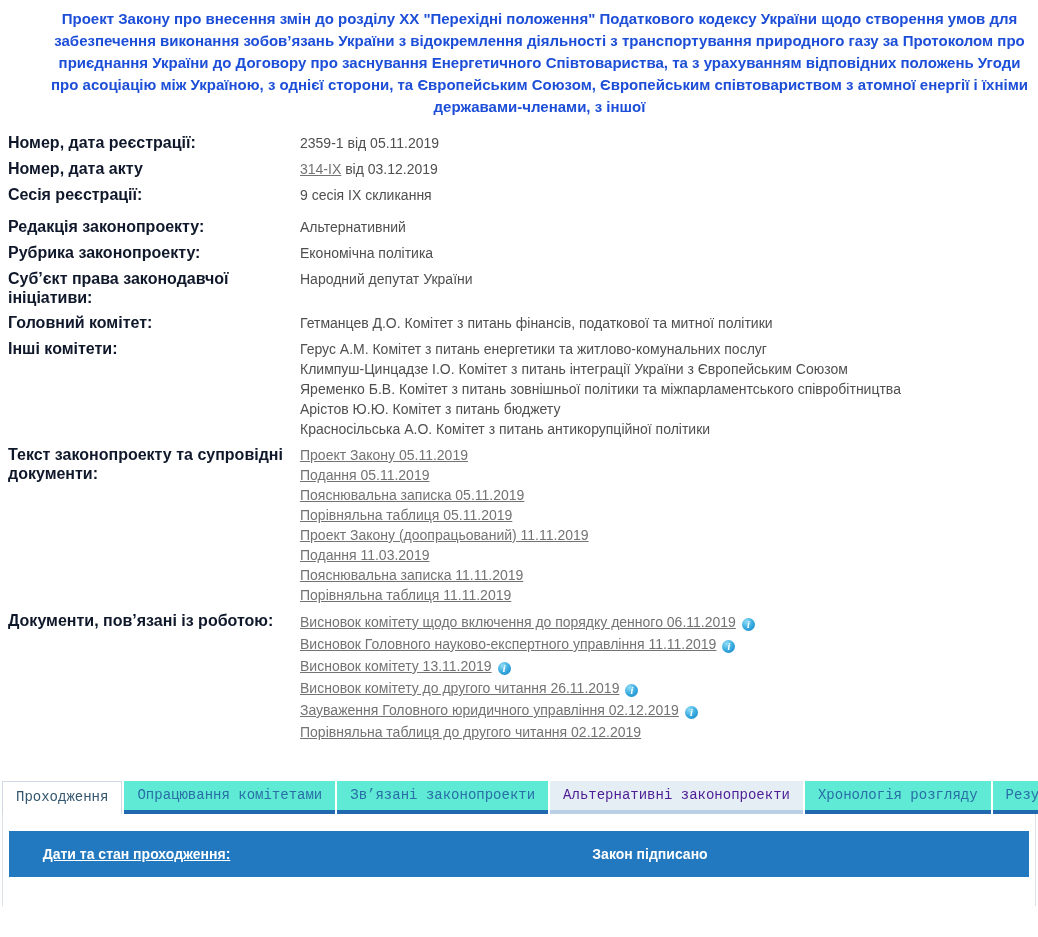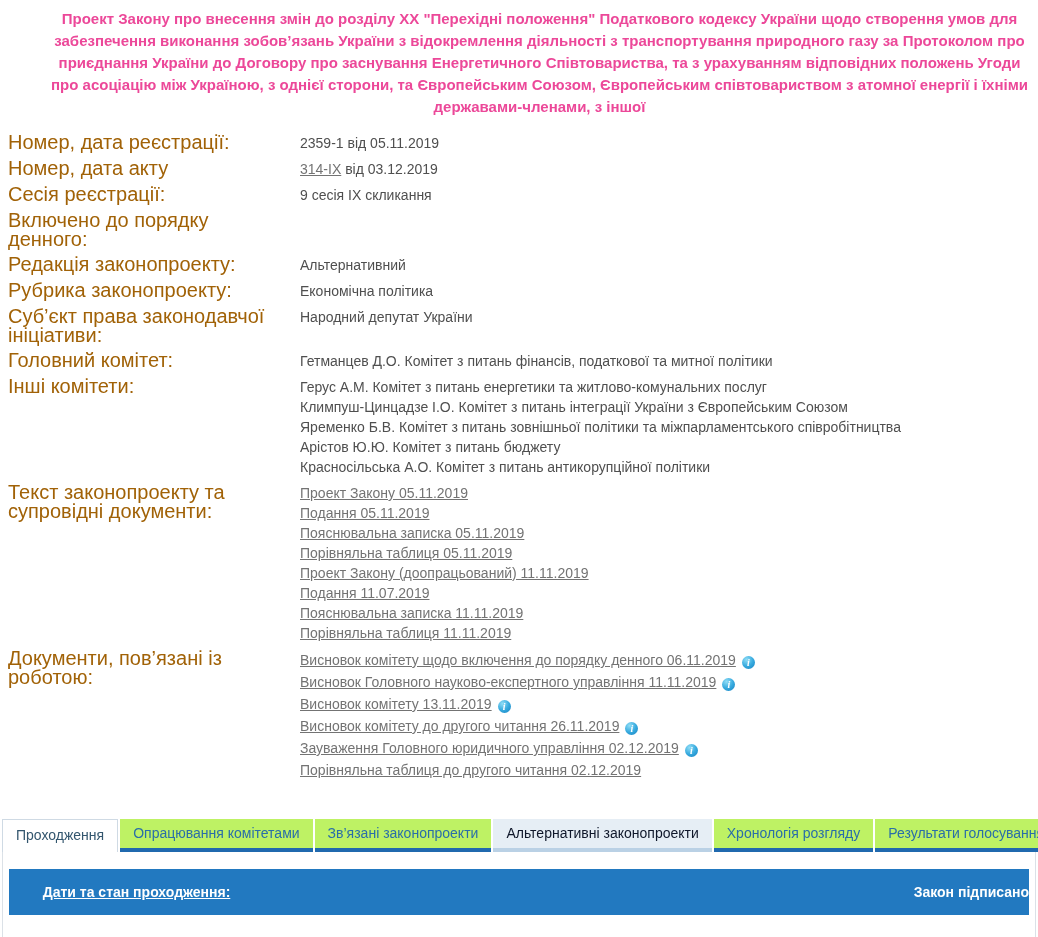--- a/index.html
+++ b/index.html
@@ -5,69 +5,69 @@
   * { box-sizing: border-box; margin: 0; padding: 0; }
   html, body { background: #fff; }
   body {
     width: 1038px; height: 937px; overflow: hidden;
     font-family: "Liberation Sans", sans-serif;
     color: #4d4d4d;
   }
   .title {
     padding: 8px 4px 0 4px;
     font-size: 15px; line-height: 22px; font-weight: bold;
-    text-align: center; color: #ec4899; margin-left: 41px;
+    text-align: center; color: #1d4ed8; margin-left: 41px;
   }
   .fields { margin-top: 15px; }
   .field-row { display: flex; padding-left: 8px; margin-bottom: 6px; }
   .field-label {
     flex: none; width: 292px; padding-right: 14px;
-    font-size: 20px; line-height: 19px; font-weight: normal; color: #a16207;
+    font-size: 16px; line-height: 19px; font-weight: bold; color: #0f172a;
   }
   .field-value { flex: 1; font-size: 14px; color: #4f4f4f; }
   .field-value .line { line-height: 20px; }
   .field-row.docs .line { line-height: 22px; }
   a.lnk { color: #737373; text-decoration: underline; cursor: pointer; }
   .info-icon {
     display: inline-block; width: 13px; height: 13px; margin-left: 6px;
     border-radius: 50%; text-align: center; vertical-align: -1px;
     background: radial-gradient(circle at 35% 28%, #90ddf6 0%, #38abdf 50%, #1480c0 100%);
     color: #fff; font: italic bold 10px/13px "Liberation Serif", serif;
     cursor: pointer;
   }
-  .tabs { display: flex; margin-top: 38px; height: 33px; align-items: stretch; }
+  .tabs { display: flex; margin-top: 38px; height: 33px; align-items: stretch; font-family: Liberation Mono, monospace; }
   .tab {
     flex: none; margin-right: 2px; padding: 0 13px;
     font-size: 14px; white-space: nowrap;
   }
   .tab.normal {
-    background: #bef264; color: #2a6ea8; cursor: pointer;
+    background: #5eead4; color: #2a6ea8; cursor: pointer;
     border-bottom: 4px solid #2069ae; line-height: 29px;
   }
   .tab.active {
     background: #fff; color: #33566e;
     border: 1px solid #cfdae4; border-bottom: none; line-height: 31px;
     margin-left: 2px;
   }
   .tab.disabled {
-    background: #e6eef5; color: #0f172a;
+    background: #e6eef5; color: #4c1d95;
     border-bottom: 4px solid #bad1e5; line-height: 29px;
   }
   .panel {
     margin: 0 2px; height: 92px;
     border-left: 1px solid #dbe1e7; border-right: 1px solid #dbe1e7;
     padding: 17px 6px 0 6px;
   }
   .ptable { width: 100%; }
   .ptable .thead {
     display: flex; align-items: center; height: 46px;
     background: #2279c0; color: #fff; font-size: 14px; font-weight: bold;
   }
   .c1 { flex: none; width: 255px; text-align: center; text-decoration: underline; }
-  .c2 { flex: 1; padding-left: 7px; text-align: right; }
+  .c2 { flex: 1; padding-left: 7px; text-align: center; }
 </style>
 </head>
 <body>
 
 <div class="title">Проект Закону про внесення змін до розділу XX "Перехідні положення" Податкового кодексу України щодо створення умов для забезпечення виконання зобов’язань України з відокремлення діяльності з транспортування природного газу за Протоколом про приєднання України до Договору про заснування Енергетичного Співтовариства, та з урахуванням відповідних положень Угоди про асоціацію між Україною, з однієї сторони, та Європейським Союзом, Європейським співтовариством з атомної енергії і їхніми державами-членами, з іншої</div>
 
 <div class="fields" id="fields">
     <div class="field-row">
       <div class="field-label">Номер, дата реєстрації:</div>
       <div class="field-value">
@@ -80,21 +80,20 @@
         <div class="line"><a class="lnk">314-IX</a><span> від 03.12.2019</span></div>
       </div>
     </div>
     <div class="field-row">
       <div class="field-label">Сесія реєстрації:</div>
       <div class="field-value">
         <div class="line"><span>9 сесія IX скликання</span></div>
       </div>
     </div>
     <div class="field-row">
-      <div class="field-label">Включено до порядку денного:</div>
     </div>
     <div class="field-row">
       <div class="field-label">Редакція законопроекту:</div>
       <div class="field-value">
         <div class="line"><span>Альтернативний</span></div>
       </div>
     </div>
     <div class="field-row">
       <div class="field-label">Рубрика законопроекту:</div>
       <div class="field-value">
@@ -124,21 +123,21 @@
       </div>
     </div>
     <div class="field-row">
       <div class="field-label">Текст законопроекту та супровідні документи:</div>
       <div class="field-value">
         <div class="line"><a class="lnk">Проект Закону 05.11.2019</a></div>
         <div class="line"><a class="lnk">Подання 05.11.2019</a></div>
         <div class="line"><a class="lnk">Пояснювальна записка 05.11.2019</a></div>
         <div class="line"><a class="lnk">Порівняльна таблиця 05.11.2019</a></div>
         <div class="line"><a class="lnk">Проект Закону (доопрацьований) 11.11.2019</a></div>
-        <div class="line"><a class="lnk">Подання 11.07.2019</a></div>
+        <div class="line"><a class="lnk">Подання 11.03.2019</a></div>
         <div class="line"><a class="lnk">Пояснювальна записка 11.11.2019</a></div>
         <div class="line"><a class="lnk">Порівняльна таблиця 11.11.2019</a></div>
       </div>
     </div>
     <div class="field-row docs">
       <div class="field-label">Документи, пов’язані із роботою:</div>
       <div class="field-value">
         <div class="line"><a class="lnk">Висновок комітету щодо включення до порядку денного 06.11.2019</a><span class="info-icon">i</span></div>
         <div class="line"><a class="lnk">Висновок Головного науково-експертного управління 11.11.2019</a><span class="info-icon">i</span></div>
         <div class="line"><a class="lnk">Висновок комітету 13.11.2019</a><span class="info-icon">i</span></div>

